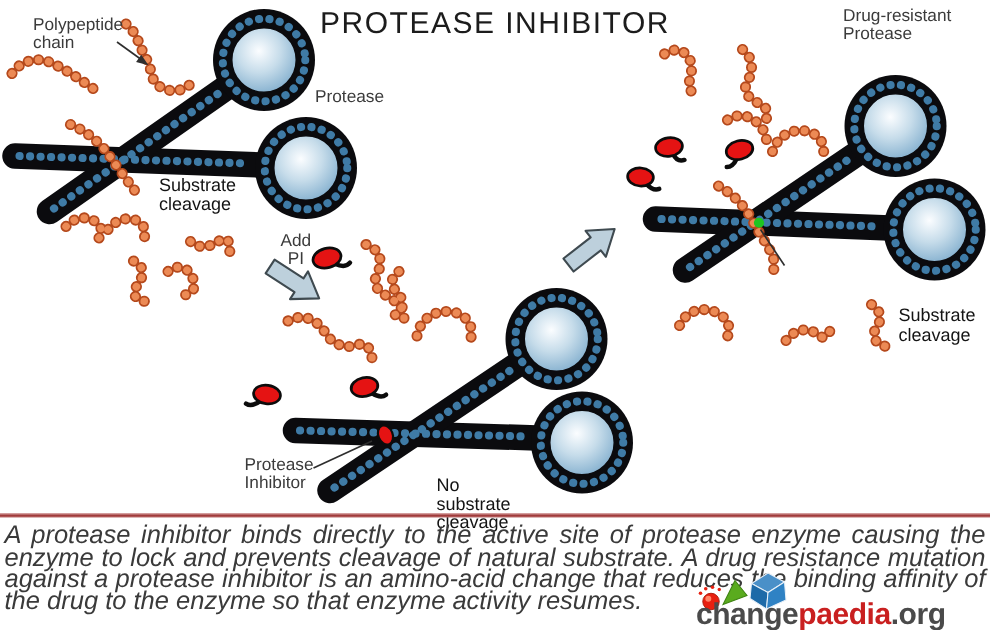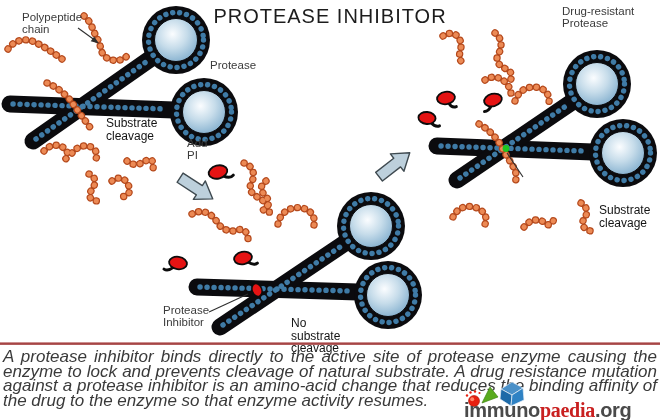--- a/index.html
+++ b/index.html
@@ -38,21 +38,21 @@
   .divider{
     position:absolute;left:0;top:342px;width:660px;height:3px;
     background:linear-gradient(180deg,#e0b6b6,#a03a3a 55%,#bc7070);
   }
   .caption{
     position:absolute;left:3px;top:350px;width:654px;margin:0;
     font-size:17px;line-height:14.7px;color:#3a3a3a;text-align:justify;font-style:italic;
   }
   .logo{position:absolute;left:464px;top:399px;font-size:20px;font-weight:bold;
     letter-spacing:-0.3px;color:#4a4a4a;white-space:nowrap;}
-  .logo .hl{color:#c92020;font-family:Liberation Serif, serif;}
+  .logo .hl{color:#c92020;}
   .logoIcon{position:absolute;left:462px;top:377px;}
 </style>
 </head>
 <body>
 
 <div class="screen">
 
   <svg class="art" width="660" height="346" viewBox="0 0 660 346">
     <defs>
       <radialGradient id="headGrad" cx="42%" cy="36%" r="75%">
@@ -206,21 +206,21 @@
     <line class="pointer" x1="209" y1="312" x2="248" y2="294"></line>
   </svg>
 
   <div class="title">PROTEASE INHIBITOR</div>
 
   <div class="lbl" style="left:22px;top:11px;">Polypeptide
 chain</div>
   <div class="lbl" style="left:210px;top:59px;">Protease</div>
   <div class="lbl bold" style="left:106px;top:117px;">Substrate
 cleavage</div>
-  <div class="lbl" style="left:187px;top:137px;">Add
+  <div class="lbl" style="left:187px;top:155px;text-align:center;">Add
 PI</div>
   <div class="lbl" style="left:562px;top:5px;">Drug-resistant
 Protease</div>
   <div class="lbl bold" style="left:599px;top:204px;">Substrate
 cleavage</div>
   <div class="lbl" style="left:163px;top:304px;">Protease
 Inhibitor</div>
   <div class="lbl bold" style="left:291px;top:317px;">No
 substrate
 cleavage</div>
@@ -237,14 +237,14 @@
       <circle cx="13" cy="14.5" r="1.2" fill="#e82010"></circle>
       <circle cx="17.5" cy="16" r="1.1" fill="#e82010"></circle>
     </g>
     <polygon points="28,10 36,20 20,26" fill="#5aab1e" stroke="#3e8312" stroke-width="0.7"></polygon>
     <g stroke="#e8f0f8" stroke-width="0.7" stroke-linejoin="round">
       <polygon points="39,12 50,5 61,11 50,18" fill="#4a90c8"></polygon>
       <polygon points="39,12 50,18 49,29 38,22" fill="#1d6aa8"></polygon>
       <polygon points="50,18 61,11 62,23 49,29" fill="#2f82c4"></polygon>
     </g>
   </svg>
-  <div class="logo"><span>immuno</span><span class="hl">paedia</span><span>.org</span></div>
+  <div class="logo"><span>change</span><span class="hl">paedia</span><span>.org</span></div>
 </div>
 
 </body></html>

